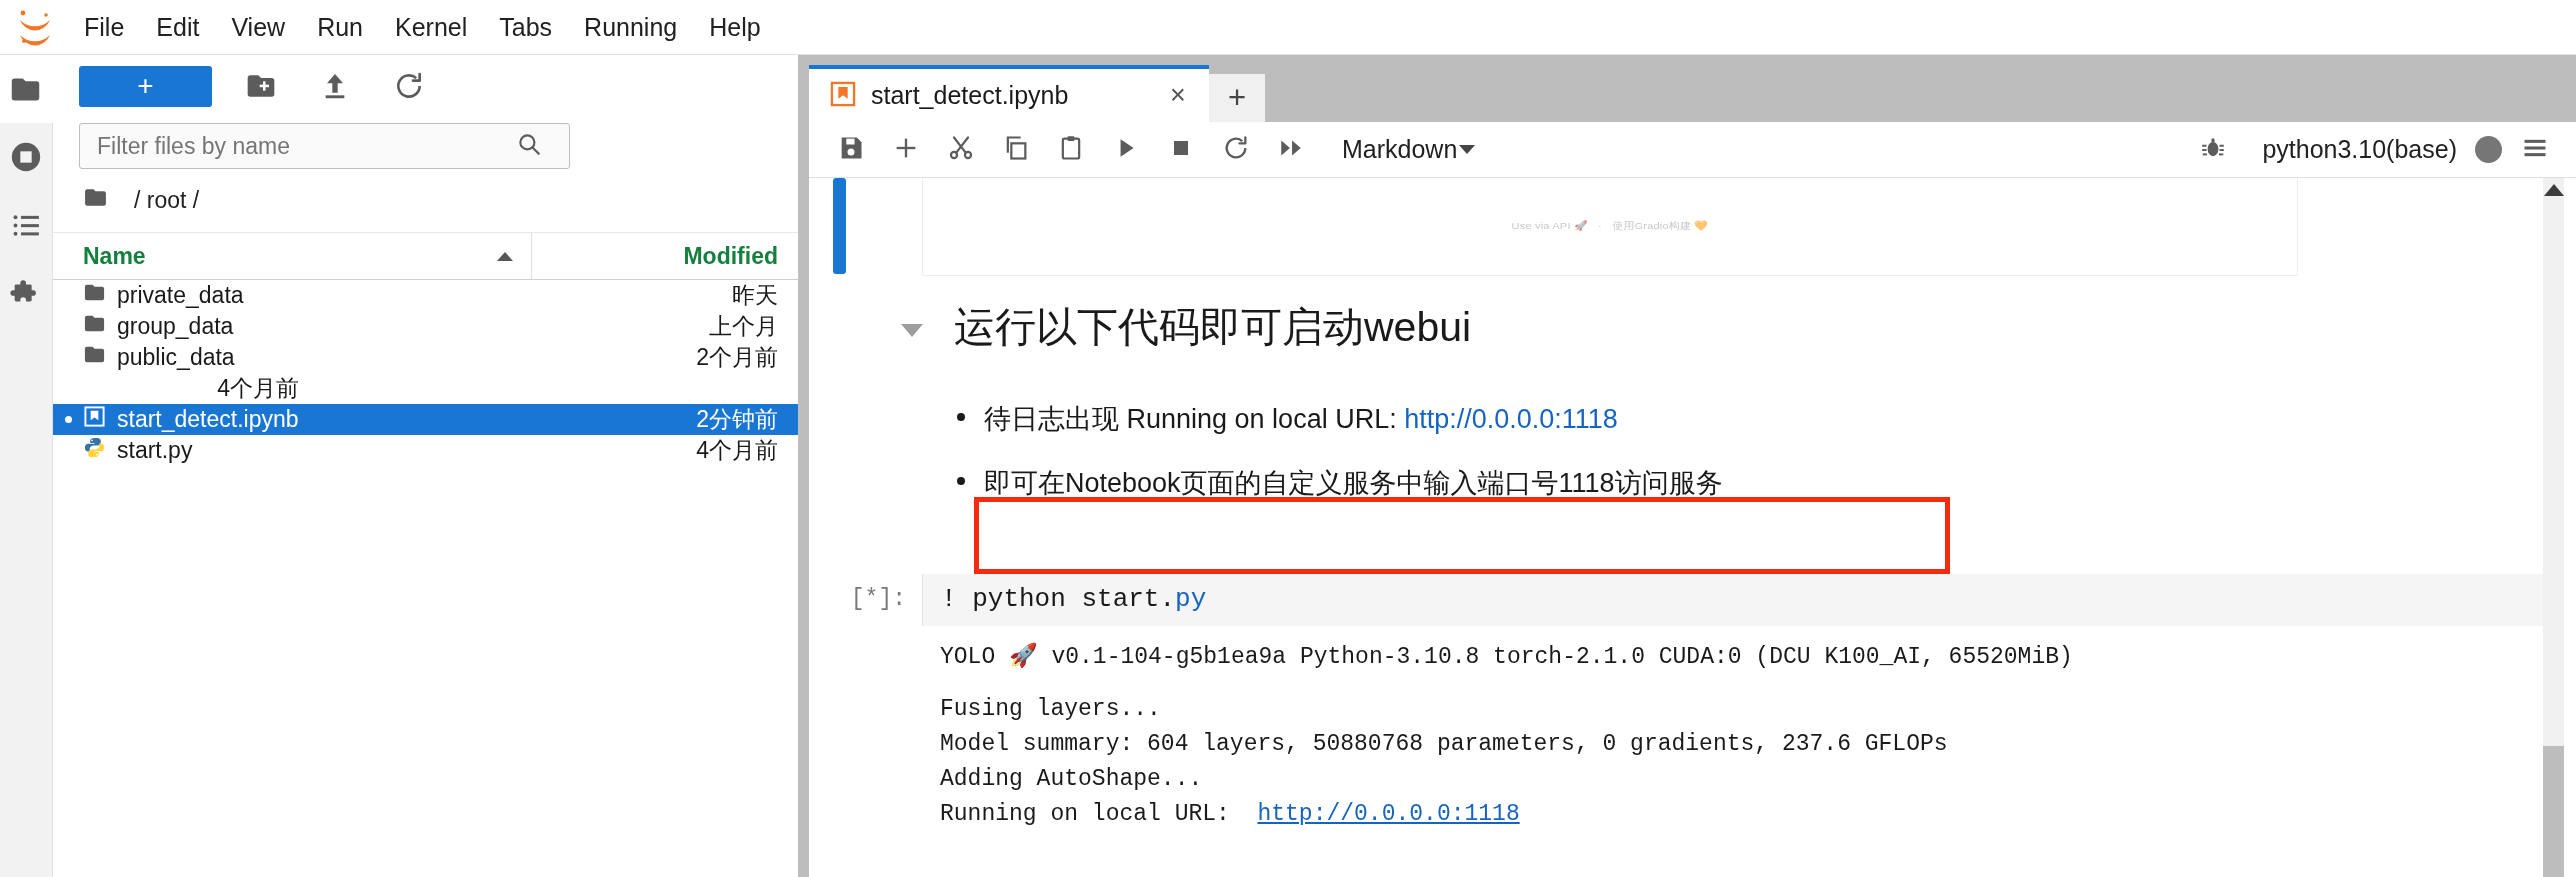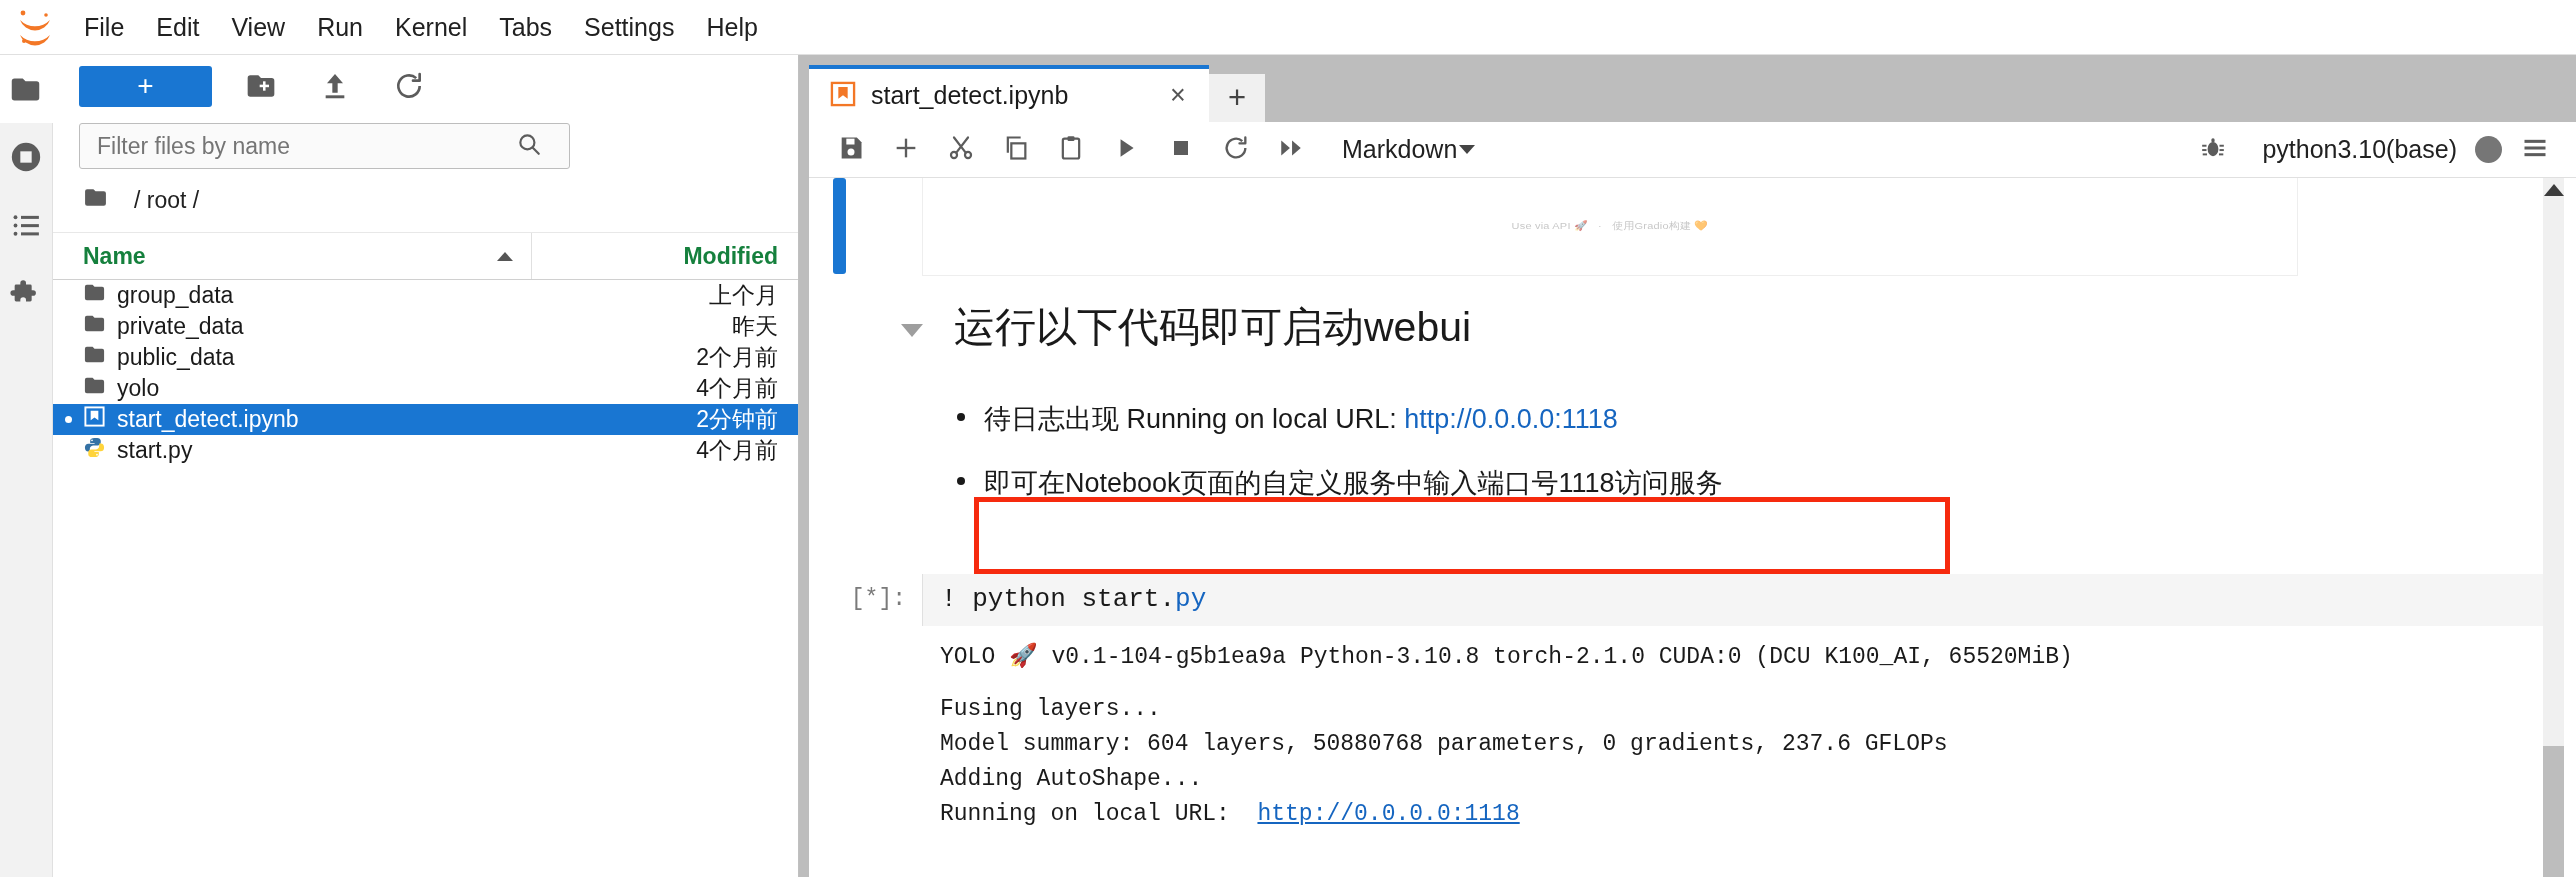--- a/index.html
+++ b/index.html
@@ -277,21 +277,21 @@
         <path d="M36 29 A16 16 0 0 1 6 29 A21 21 0 0 0 36 29 Z"></path>
       </g>
     </svg>
   </div>
   <div class="menu-item">File</div>
   <div class="menu-item">Edit</div>
   <div class="menu-item">View</div>
   <div class="menu-item">Run</div>
   <div class="menu-item">Kernel</div>
   <div class="menu-item">Tabs</div>
-  <div class="menu-item">Settings</div>
+  <div class="menu-item">Running</div>
   <div class="menu-item">Help</div>
 </div>
 
 <div class="activitybar">
   <div class="act-btn active">
     <span>
       <svg width="33" height="33" viewBox="0 0 24 24" fill="#5c5c5c">
         <path d="M10 4H4a2 2 0 0 0-2 2v12a2 2 0 0 0 2 2h16a2 2 0 0 0 2-2V8a2 2 0 0 0-2-2h-8l-2-2z"></path>
       </svg>
     </span>
@@ -392,58 +392,50 @@
 
   <div>
 
     <div class="fb-row">
       <div class="fb-row-name">
         <span>
           <svg width="23" height="23" viewBox="0 0 24 24" fill="#5c5c5c">
               <path d="M10 4H4a2 2 0 0 0-2 2v12a2 2 0 0 0 2 2h16a2 2 0 0 0 2-2V8a2 2 0 0 0-2-2h-8l-2-2z"></path>
             </svg>
         </span>
-        <span>group_data</span>
-      </div>
-      <div class="fb-row-mod">上个月</div>
+        <span>private_data</span>
+      </div>
+      <div class="fb-row-mod">昨天</div>
     </div>
 
     <div class="fb-row">
       <div class="fb-row-name">
         <span>
           <svg width="23" height="23" viewBox="0 0 24 24" fill="#5c5c5c">
               <path d="M10 4H4a2 2 0 0 0-2 2v12a2 2 0 0 0 2 2h16a2 2 0 0 0 2-2V8a2 2 0 0 0-2-2h-8l-2-2z"></path>
             </svg>
         </span>
-        <span>private_data</span>
-      </div>
-      <div class="fb-row-mod">昨天</div>
+        <span>group_data</span>
+      </div>
+      <div class="fb-row-mod">上个月</div>
     </div>
 
     <div class="fb-row">
       <div class="fb-row-name">
         <span>
           <svg width="23" height="23" viewBox="0 0 24 24" fill="#5c5c5c">
               <path d="M10 4H4a2 2 0 0 0-2 2v12a2 2 0 0 0 2 2h16a2 2 0 0 0 2-2V8a2 2 0 0 0-2-2h-8l-2-2z"></path>
             </svg>
         </span>
         <span>public_data</span>
       </div>
       <div class="fb-row-mod">2个月前</div>
     </div>
 
     <div class="fb-row">
-      <div class="fb-row-name">
-        <span>
-          <svg width="23" height="23" viewBox="0 0 24 24" fill="#5c5c5c">
-              <path d="M10 4H4a2 2 0 0 0-2 2v12a2 2 0 0 0 2 2h16a2 2 0 0 0 2-2V8a2 2 0 0 0-2-2h-8l-2-2z"></path>
-            </svg>
-        </span>
-        <span>yolo</span>
-      </div>
       <div class="fb-row-mod">4个月前</div>
     </div>
 
     <div class="fb-row selected">
       <span class="fb-row-dot"></span>
       <div class="fb-row-name">
         <span>
           <svg width="23" height="23" viewBox="0 0 24 24">
             <rect x="2.5" y="2.5" width="19" height="19" fill="none" stroke="#ffffff" stroke-width="2"></rect>
             <path d="M8 6h8v10l-4-3-4 3z" fill="#ffffff"></path>

